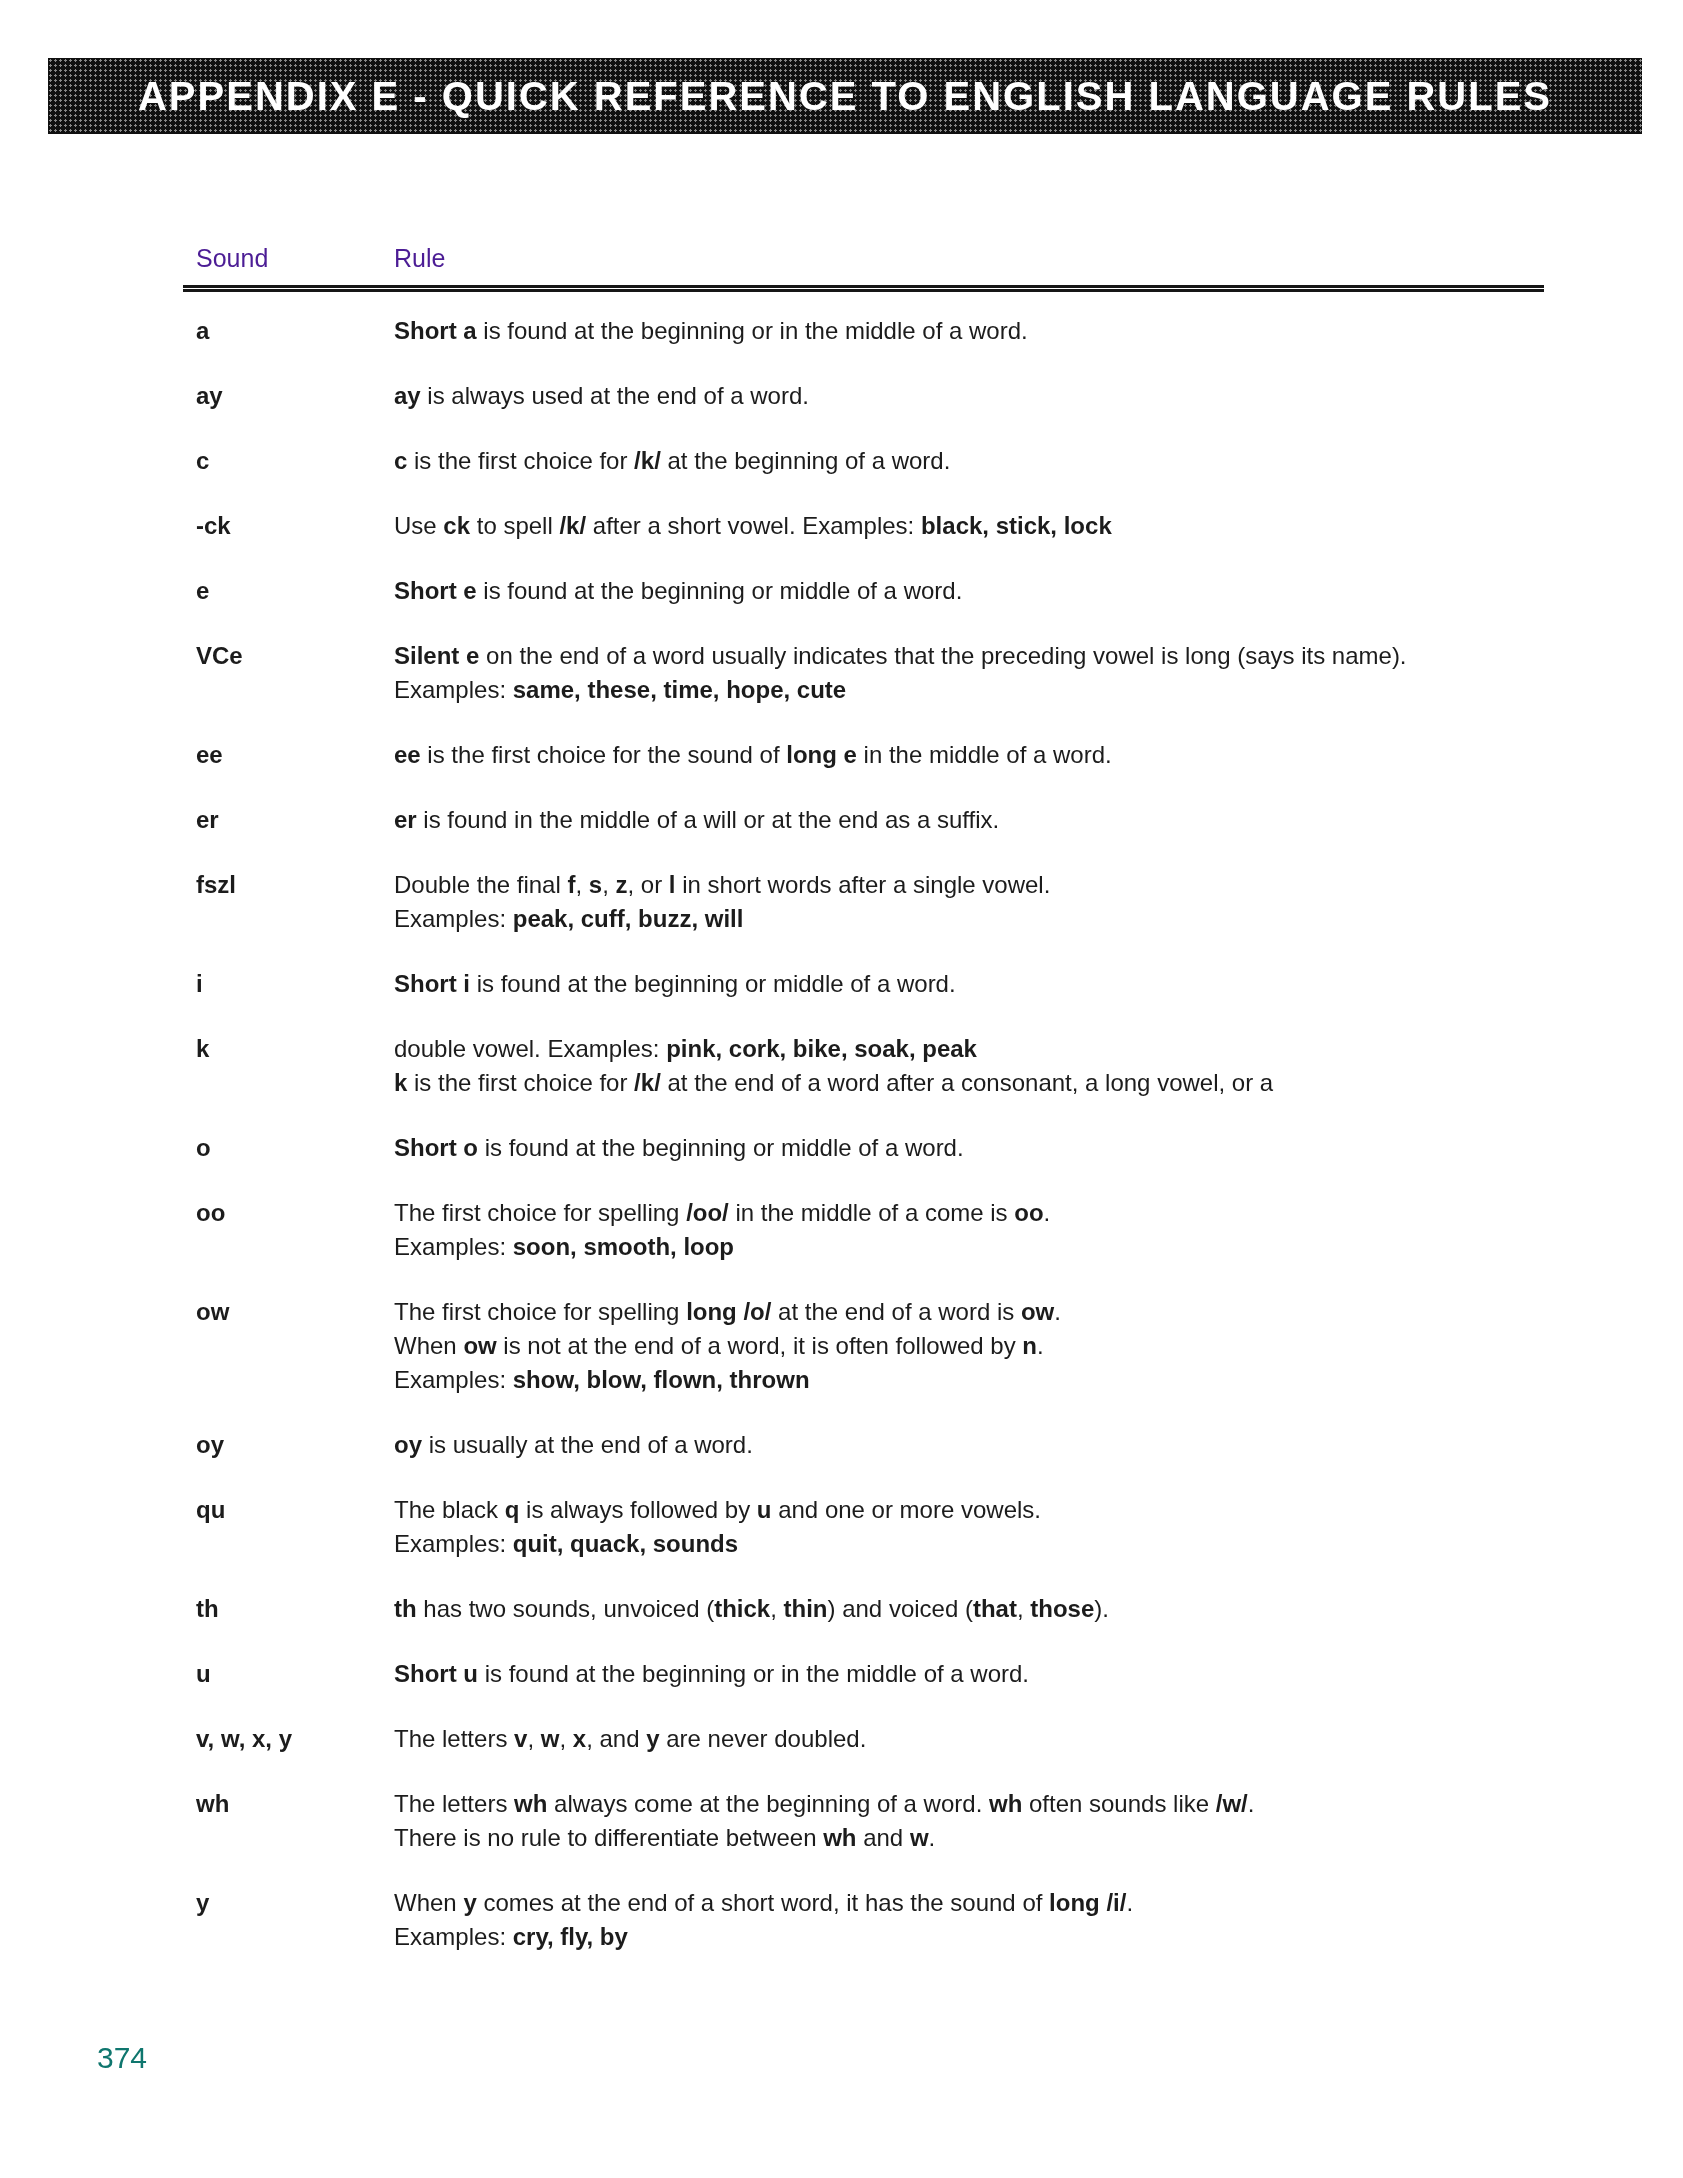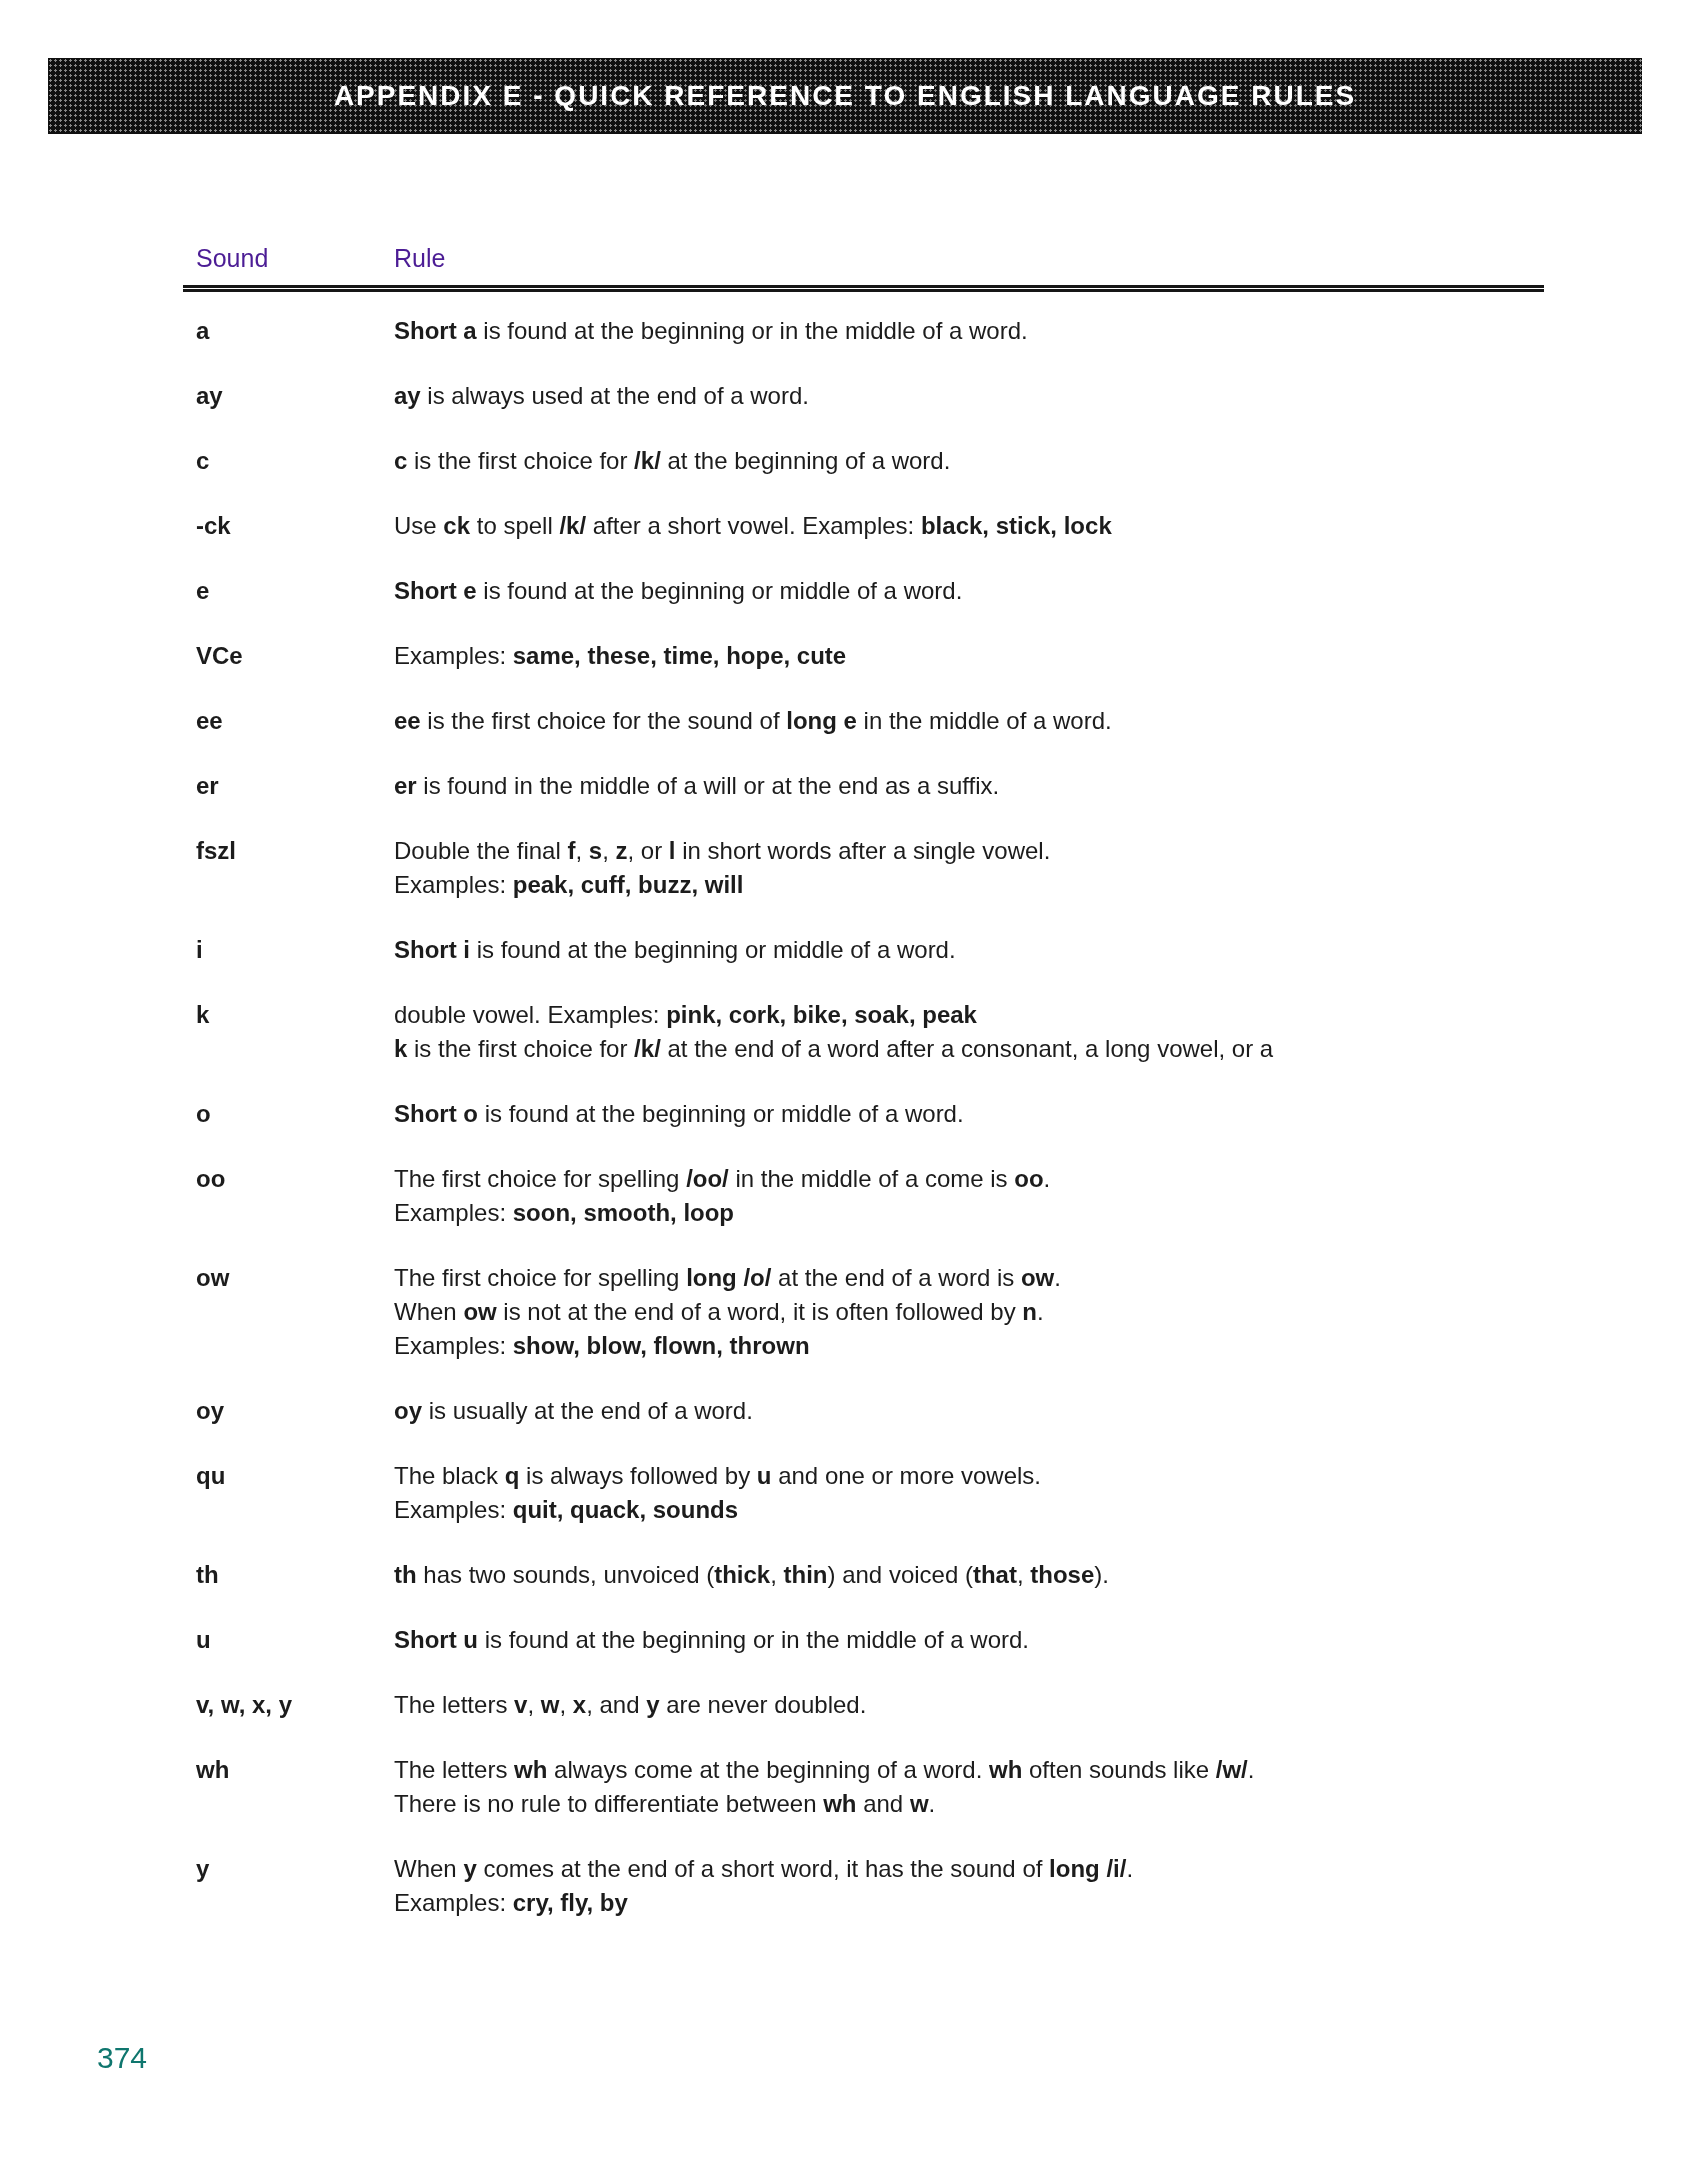--- a/index.html
+++ b/index.html
@@ -25,21 +25,21 @@
     height: 76px;
     background-color: #101010;
     background-image: radial-gradient(circle, rgba(255,255,255,0.50) 1px, transparent 1.3px);
     background-size: 5px 5px;
     display: flex;
     align-items: center;
     justify-content: center;
   }
   .banner h1 {
     margin: 16px;
-    font-size: 28px;
+    font-size: 40px;
     font-weight: bold;
     letter-spacing: 2px;
     color: #ffffff;
     white-space: nowrap;
   }
 
   
   .rules-table {
     position: absolute;
     left: 196px;
@@ -126,20 +126,21 @@
       </div>
       <div class="row">
         <div class="sound-cell">e</div>
         <div class="rule-cell">
           <div class="rule-line"><span class="b">Short e</span><span> is found at the beginning or middle of a word.</span></div>
         </div>
       </div>
       <div class="row">
         <div class="sound-cell">VCe</div>
         <div class="rule-cell">
+          <div class="rule-line"><span class="b">Silent e</span><span> on the end of a word usually indicates that the preceding vowel is long (says its name).</span></div>
           <div class="rule-line"><span>Examples: </span><span class="b">same, these, time, hope, cute</span></div>
         </div>
       </div>
       <div class="row">
         <div class="sound-cell">ee</div>
         <div class="rule-cell">
           <div class="rule-line"><span class="b">ee</span><span> is the first choice for the sound of </span><span class="b">long e</span><span> in the middle of a word.</span></div>
         </div>
       </div>
       <div class="row">

